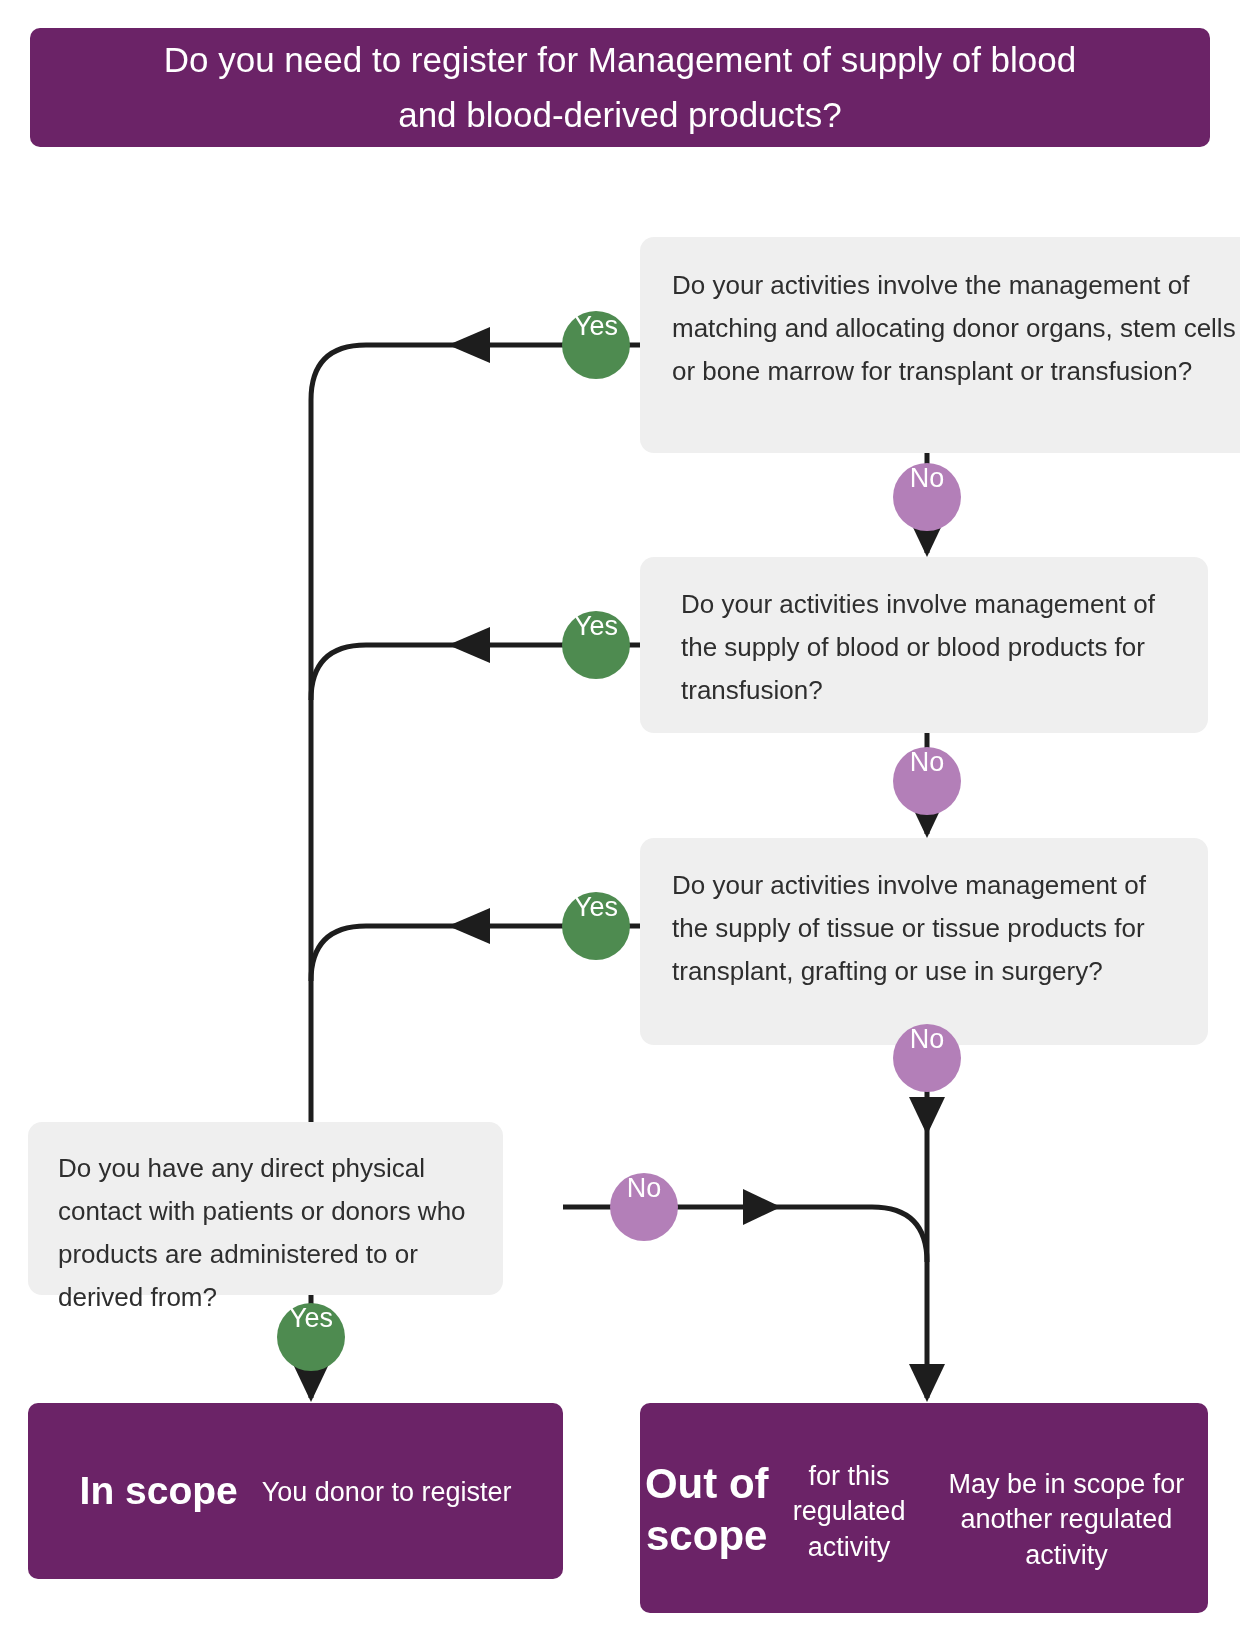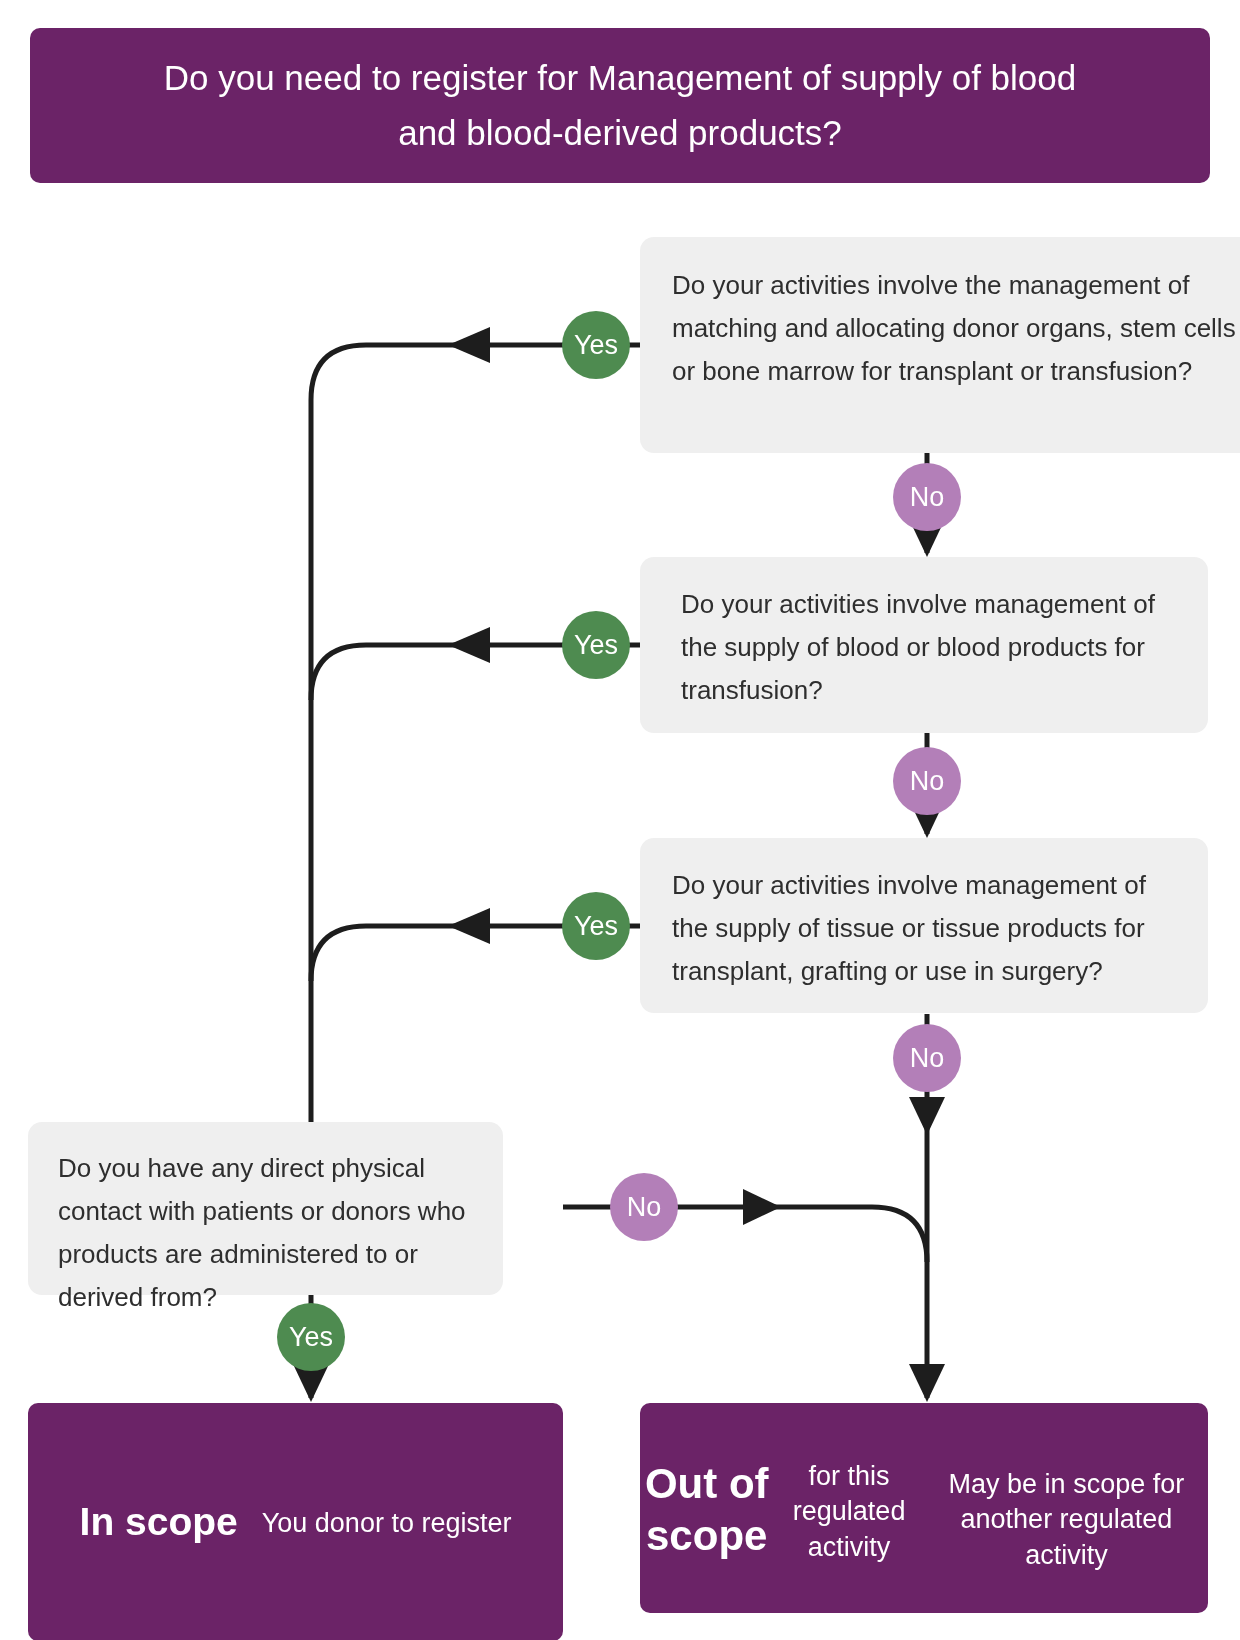--- a/index.html
+++ b/index.html
@@ -8,63 +8,63 @@
     width:1240px;height:1640px;
     font-family:"Liberation Sans", sans-serif;
     background:#ffffff;
     overflow:hidden;
   }
   .connectors{position:absolute;left:0;top:0;z-index:1;}
   .connectors path{stroke:#1d1d1d;stroke-width:5;fill:none;}
   .connectors polygon{fill:#1d1d1d;stroke:none;}
 
   .header{
-    position:absolute;left:30px;top:28px;width:1180px;height:155px;
+    position:absolute;left:30px;top:28px;width:1180px;height:119px;
     background:#6b2367;border-radius:10px;
     display:flex;align-items:center;justify-content:center;
     z-index:2;
   }
   .header .title{
     color:#ffffff;font-size:35px;line-height:1.55;text-align:center;
     max-width:930px;font-weight:400;
   }
 
   .qbox{
     position:absolute;background:#efefef;border-radius:14px;
     color:#2e2e2e;font-size:26px;line-height:1.66;z-index:2;
     box-sizing:border-box;
   }
   .qbox.q1{left:640px;top:237px;width:646px;height:216px;padding:27px 22px 0 32px;}
   .qbox.q2{left:640px;top:557px;width:568px;height:176px;padding:26px 22px 0 41px;}
-  .qbox.q3{left:640px;top:838px;width:568px;height:175px;padding:26px 22px 0 32px;}
+  .qbox.q3{left:640px;top:838px;width:568px;height:207px;padding:26px 22px 0 32px;}
   .qbox.q4{left:28px;top:1122px;width:475px;height:173px;padding:25px 14px 0 30px;}
 
   .circle{
     position:absolute;width:68px;height:68px;border-radius:50%;
-    display:flex;align-items:center;justify-content:center;
+    display:flex;align-items:flex-start;justify-content:center;
     color:#ffffff;font-size:27px;z-index:3;
   }
   .circle.yes{background:#4e8b50;}
   .circle.no{background:#b37fb8;}
   .c-yes1{left:562px;top:311px;}
   .c-yes2{left:562px;top:611px;}
   .c-yes3{left:562px;top:892px;}
   .c-yes4{left:277px;top:1303px;}
   .c-no1{left:893px;top:463px;}
   .c-no2{left:893px;top:747px;}
   .c-no3{left:893px;top:1024px;}
   .c-no4{left:610px;top:1173px;}
 
   .outcome{
     position:absolute;background:#6b2367;border-radius:10px;
     color:#ffffff;z-index:2;display:flex;flex-direction:row;
     align-items:center;justify-content:center;text-align:center;
     box-sizing:border-box;
   }
-  .outcome.in{left:28px;top:1403px;width:535px;height:238px;gap:24px;}
+  .outcome.in{left:28px;top:1403px;width:535px;height:176px;gap:24px;}
   .outcome.out{left:640px;top:1403px;width:568px;height:210px;padding-top:4px;}
   .outcome .big{font-size:39px;font-weight:700;line-height:1.25;}
   .outcome.out .big{font-size:42px;}
   .outcome .sub{font-size:27px;line-height:1.3;margin-top:4px;}
   .outcome .note{font-size:27px;line-height:1.3;margin-top:20px;max-width:440px;}
 </style>
 </head>
 <body>
 
 <div class="page">

